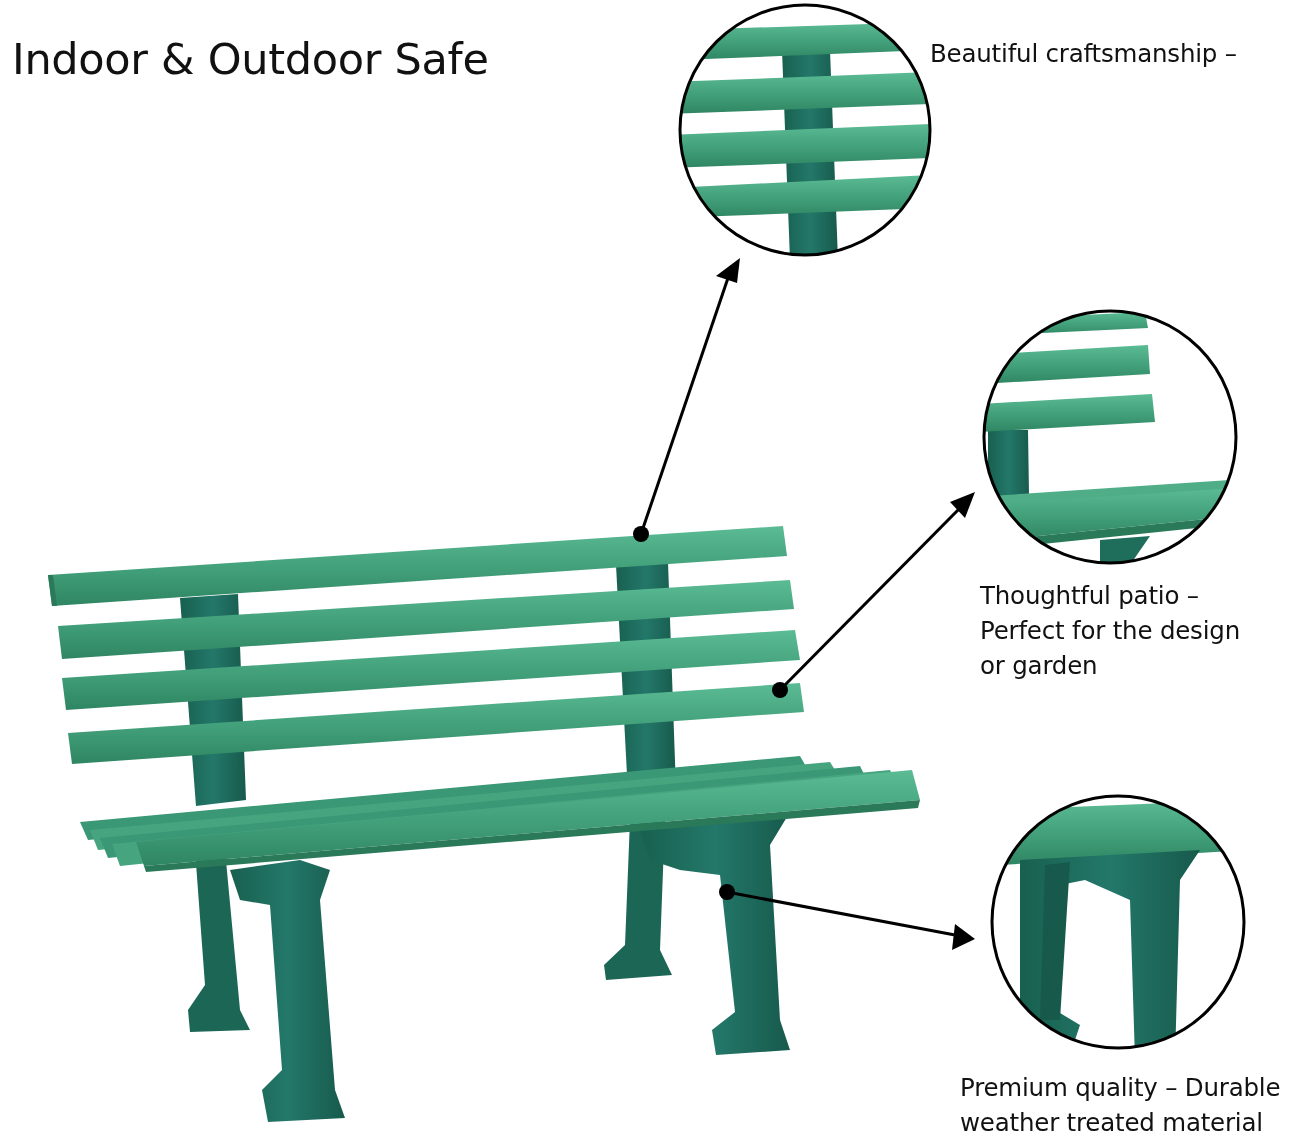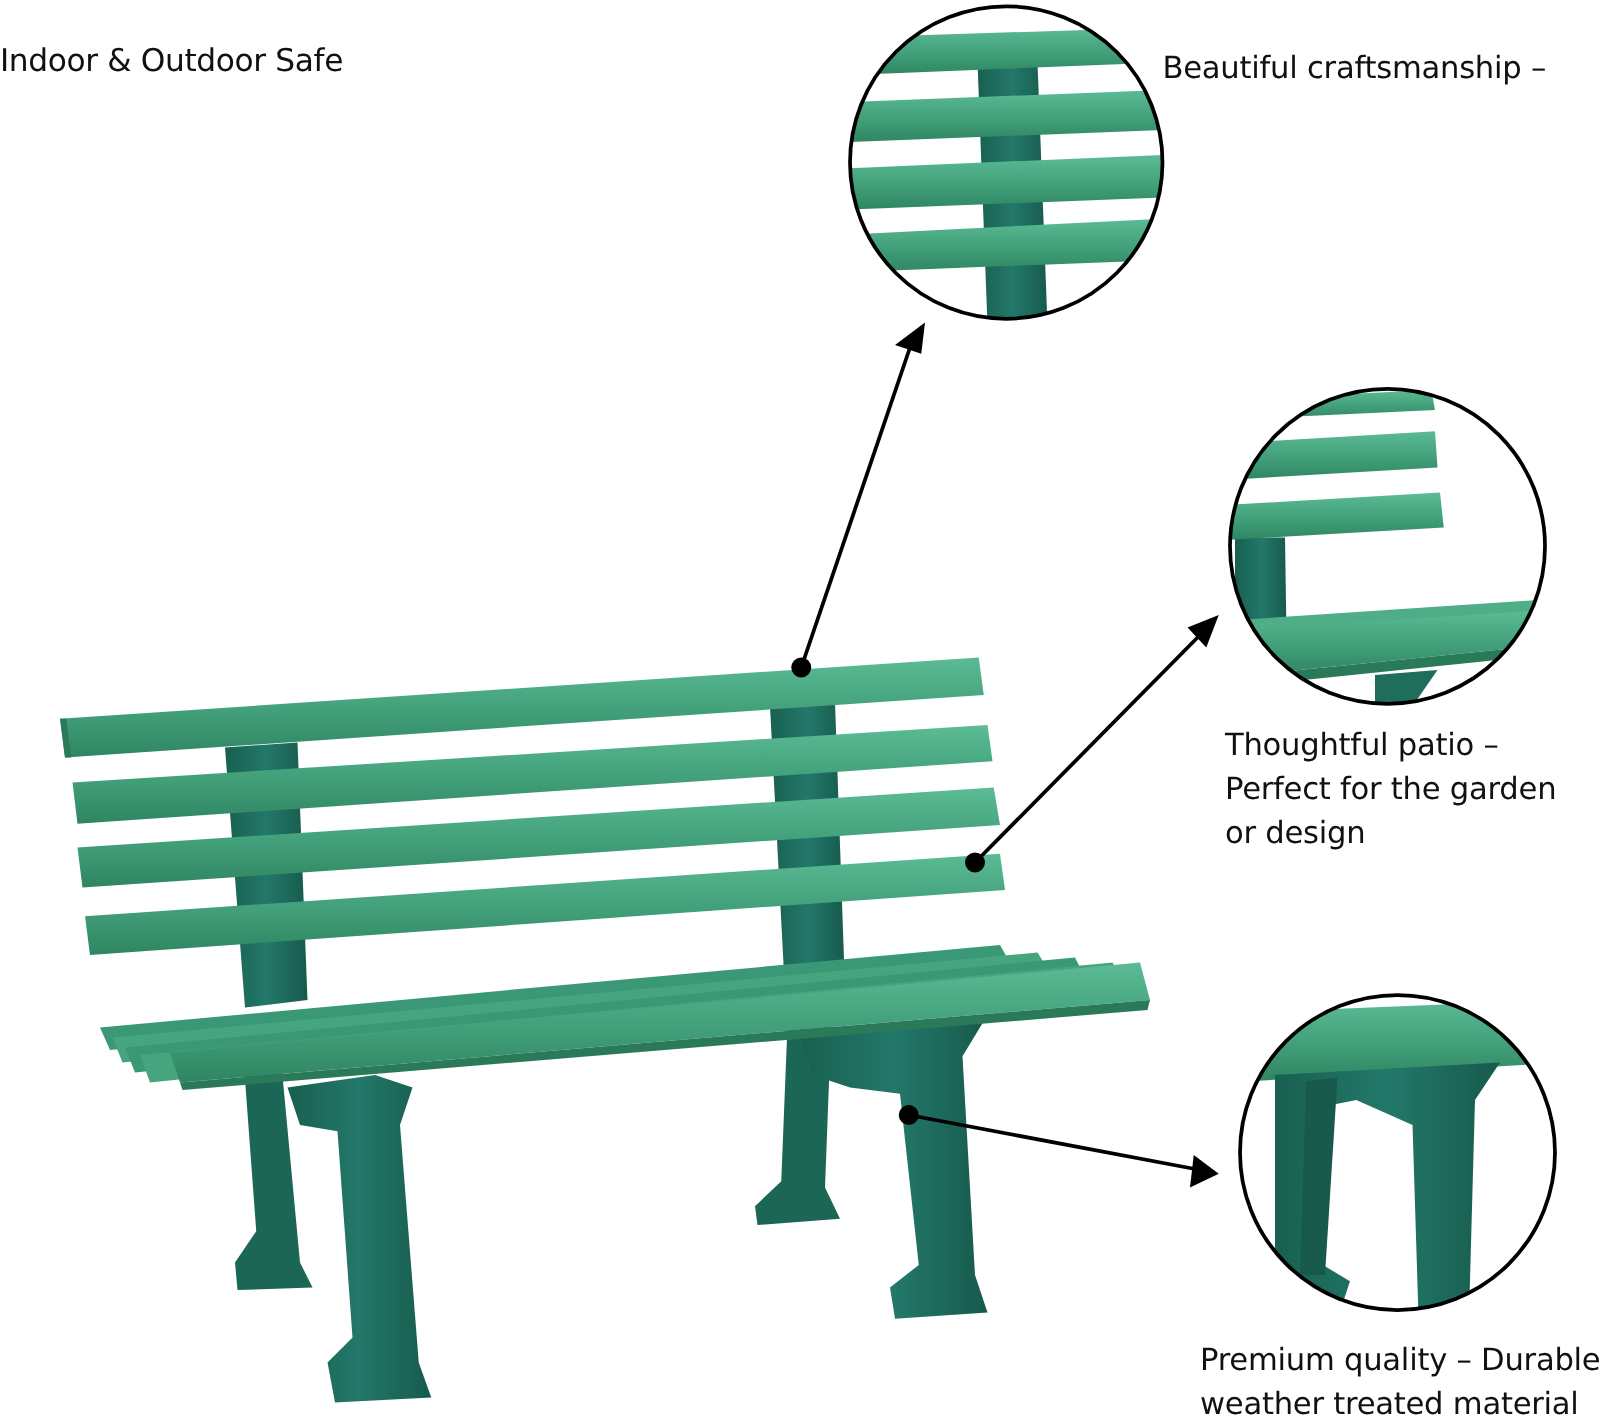--- a/index.html
+++ b/index.html
@@ -1,37 +1,37 @@
 <!DOCTYPE html>
 <html><head>
   <meta charset="utf-8">
   <style>
     html, body { margin: 0; padding: 0; background: #ffffff; }
     body { width: 1293px; height: 1136px; position: relative; overflow: hidden;
            font-family: "DejaVu Sans", "Liberation Sans", sans-serif; color: #111; }
-    .headline { position: absolute; left: 0; top: 34px; font-size: 25px; letter-spacing: -0.3px; white-space: nowrap; }
+    .headline { position: absolute; left: 12px; top: 34px; font-size: 43px; letter-spacing: -0.3px; white-space: nowrap; }
     .caption { position: absolute; text-align: left; font-size: 24.5px; line-height: 35px; white-space: nowrap; letter-spacing: -0.2px; }
     .cap1 { left: 930px; top: 36px; width: 320px; }
     .cap2 { left: 980px; top: 578px; width: 276px; }
     .cap3 { left: 960px; top: 1070px; width: 340px; }
     .cap-line { display: block; }
     svg.art { position: absolute; left: 0; top: 0; }
   </style>
 </head>
 <body>
 
 <div class="headline">Indoor &amp; Outdoor Safe</div>
 
 <div class="caption cap1">
   <span class="cap-line">Beautiful craftsmanship –</span>
 </div>
 <div class="caption cap2">
   <span class="cap-line">Thoughtful patio –</span>
-  <span class="cap-line">Perfect for the garden</span>
-  <span class="cap-line">or design</span>
+  <span class="cap-line">Perfect for the design</span>
+  <span class="cap-line">or garden</span>
 </div>
 <div class="caption cap3">
   <span class="cap-line">Premium quality – Durable</span>
   <span class="cap-line">weather treated material</span>
 </div>
 
 <svg class="art" width="1293" height="1136" viewBox="0 0 1293 1136">
   <defs>
     <linearGradient id="slatG" x1="0" y1="0" x2="0" y2="1">
       <stop offset="0" stop-color="#5bbb94"></stop>

